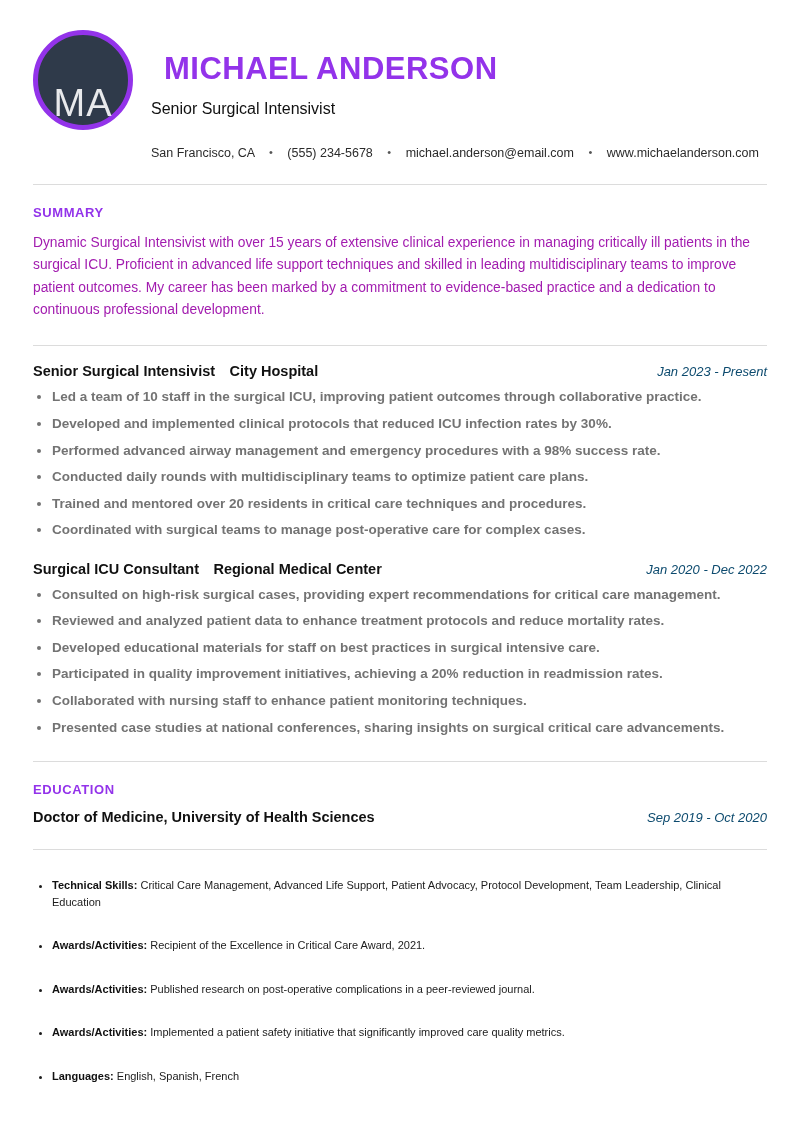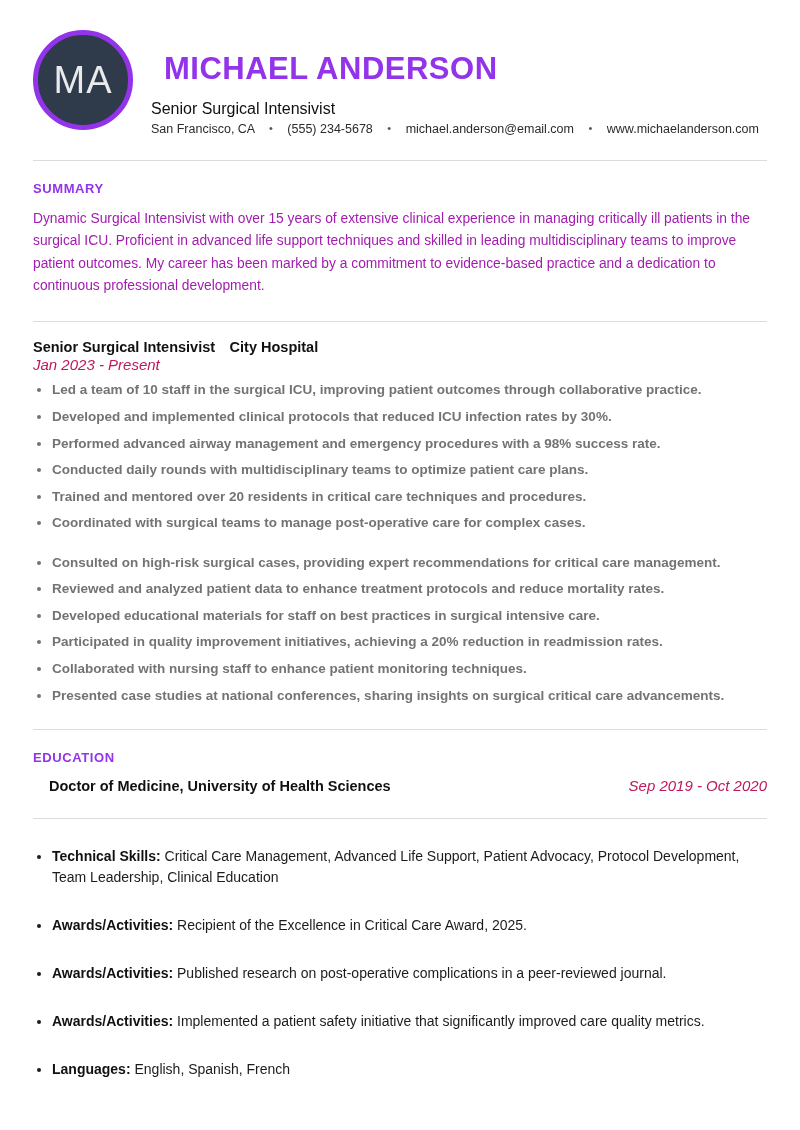--- a/index.html
+++ b/index.html
@@ -24,21 +24,21 @@
     align-items: flex-start;
     gap: 18px;
   }
   .avatar {
     width: 100px;
     height: 100px;
     border-radius: 50%;
     background: #2f3a4a;
     border: 5px solid var(--accent, #9333ea);
     display: flex;
-    align-items: center;
+    align-items: flex-end;
     justify-content: center;
     flex: 0 0 auto;
   }
   .avatar span {
     color: #e9eaec;
     font-size: 38px;
     font-weight: 500;
     letter-spacing: 1px;
   }
   .header-text { padding-top: 8px; }
@@ -49,21 +49,21 @@
     font-weight: 800;
     letter-spacing: 0.5px;
   }
   .job-title {
     margin-top: 10px;
     font-size: 16px;
     font-weight: 500;
     color: #111111;
   }
   .contact {
-    margin-top: 4px;
+    margin-top: 28px;
     font-size: 12.5px;
     color: #2b2b2b;
   }
   .contact .sep {
     display: inline-block;
     margin: 0 11px;
     color: #555555;
     font-size: 11px;
     vertical-align: 1px;
   }
@@ -88,66 +88,65 @@
     color: #a21caf;
   }
 
   
   .job { margin-bottom: 20px; }
   .job-header {
     display: flex;
     justify-content: space-between;
     align-items: baseline;
     margin: 16px 0 4px 0;
-    flex-direction: column;
   }
   .job-position, .job-company {
     font-size: 14.5px;
     font-weight: 700;
     color: #111111;
   }
   .job-company { margin-left: 10px; }
   .dates {
-    font-size: 15px;
+    font-size: 13px;
     font-style: italic;
-    color: #be185d;
+    color: #0c4a6e;
     white-space: nowrap;
   }
   ul.bullets {
     margin: 6px 0 0 0;
     padding-left: 19px;
   }
   ul.bullets li {
     font-size: 13.5px;
     line-height: 1.45;
     color: #737373;
     margin: 7px 0;
     font-weight: bold;
   }
 
   
   .edu-row {
     display: flex;
     justify-content: space-between;
     align-items: flex-end;
-    margin: 4px 0 22px 16px;
+    margin: 4px 0 22px 0;
   }
   .edu-degree {
     font-size: 14.5px;
     font-weight: 700;
     color: #111111;
   }
 
   
   ul.additional {
     margin: 8px 0 0 0;
     padding-left: 19px;
   }
   ul.additional li {
-    font-size: 14px;
+    font-size: 11px;
     line-height: 1.5;
     color: #1c1c1c;
     margin: 27px 0;
   }
   ul.additional li b { color: #111111; }
 
   section { display: block; }
 </style>
 </head>
 <body>
@@ -194,20 +193,27 @@
         <li>Led a team of 10 staff in the surgical ICU, improving patient outcomes through collaborative practice.</li>
         <li>Developed and implemented clinical protocols that reduced ICU infection rates by 30%.</li>
         <li>Performed advanced airway management and emergency procedures with a 98% success rate.</li>
         <li>Conducted daily rounds with multidisciplinary teams to optimize patient care plans.</li>
         <li>Trained and mentored over 20 residents in critical care techniques and procedures.</li>
         <li>Coordinated with surgical teams to manage post-operative care for complex cases.</li>
       </ul>
     </div>
 
     <div class="job">
+      <div class="job-header">
+        <div>
+          <span class="job-position">Surgical ICU Consultant</span>
+          <span class="job-company">Regional Medical Center</span>
+        </div>
+        <span class="dates">Jan 2020 - Dec 2022</span>
+      </div>
       <ul class="bullets">
         <li>Consulted on high-risk surgical cases, providing expert recommendations for critical care management.</li>
         <li>Reviewed and analyzed patient data to enhance treatment protocols and reduce mortality rates.</li>
         <li>Developed educational materials for staff on best practices in surgical intensive care.</li>
         <li>Participated in quality improvement initiatives, achieving a 20% reduction in readmission rates.</li>
         <li>Collaborated with nursing staff to enhance patient monitoring techniques.</li>
         <li>Presented case studies at national conferences, sharing insights on surgical critical care advancements.</li>
       </ul>
     </div>
   </section>
@@ -223,21 +229,21 @@
 
   <hr class="divider">
   <section>
     <ul class="additional">
       <li>
         <b>Technical Skills:</b>
         <span>Critical Care Management, Advanced Life Support, Patient Advocacy, Protocol Development, Team Leadership, Clinical Education</span>
       </li>
       <li>
         <b>Awards/Activities:</b>
-        <span>Recipient of the Excellence in Critical Care Award, 2025.</span>
+        <span>Recipient of the Excellence in Critical Care Award, 2021.</span>
       </li>
       <li>
         <b>Awards/Activities:</b>
         <span>Published research on post-operative complications in a peer-reviewed journal.</span>
       </li>
       <li>
         <b>Awards/Activities:</b>
         <span>Implemented a patient safety initiative that significantly improved care quality metrics.</span>
       </li>
       <li>

